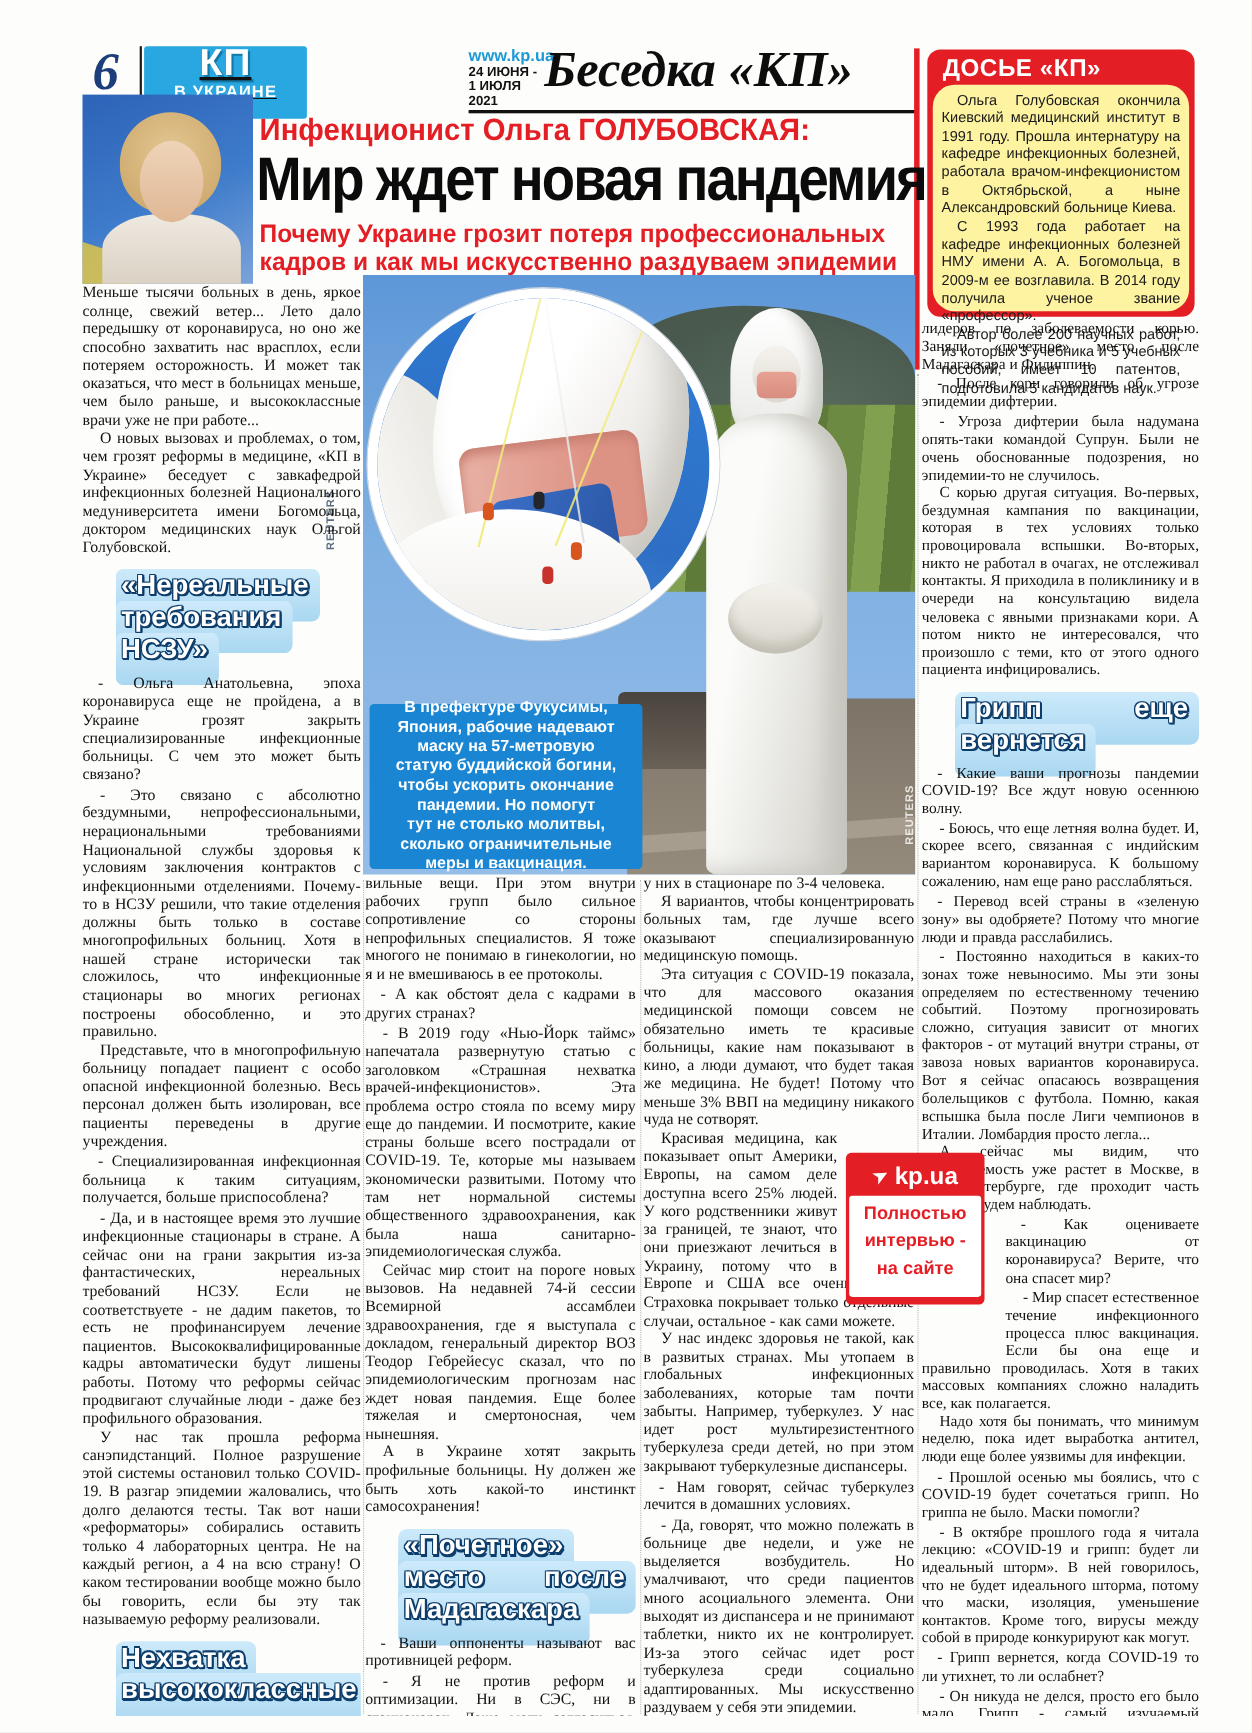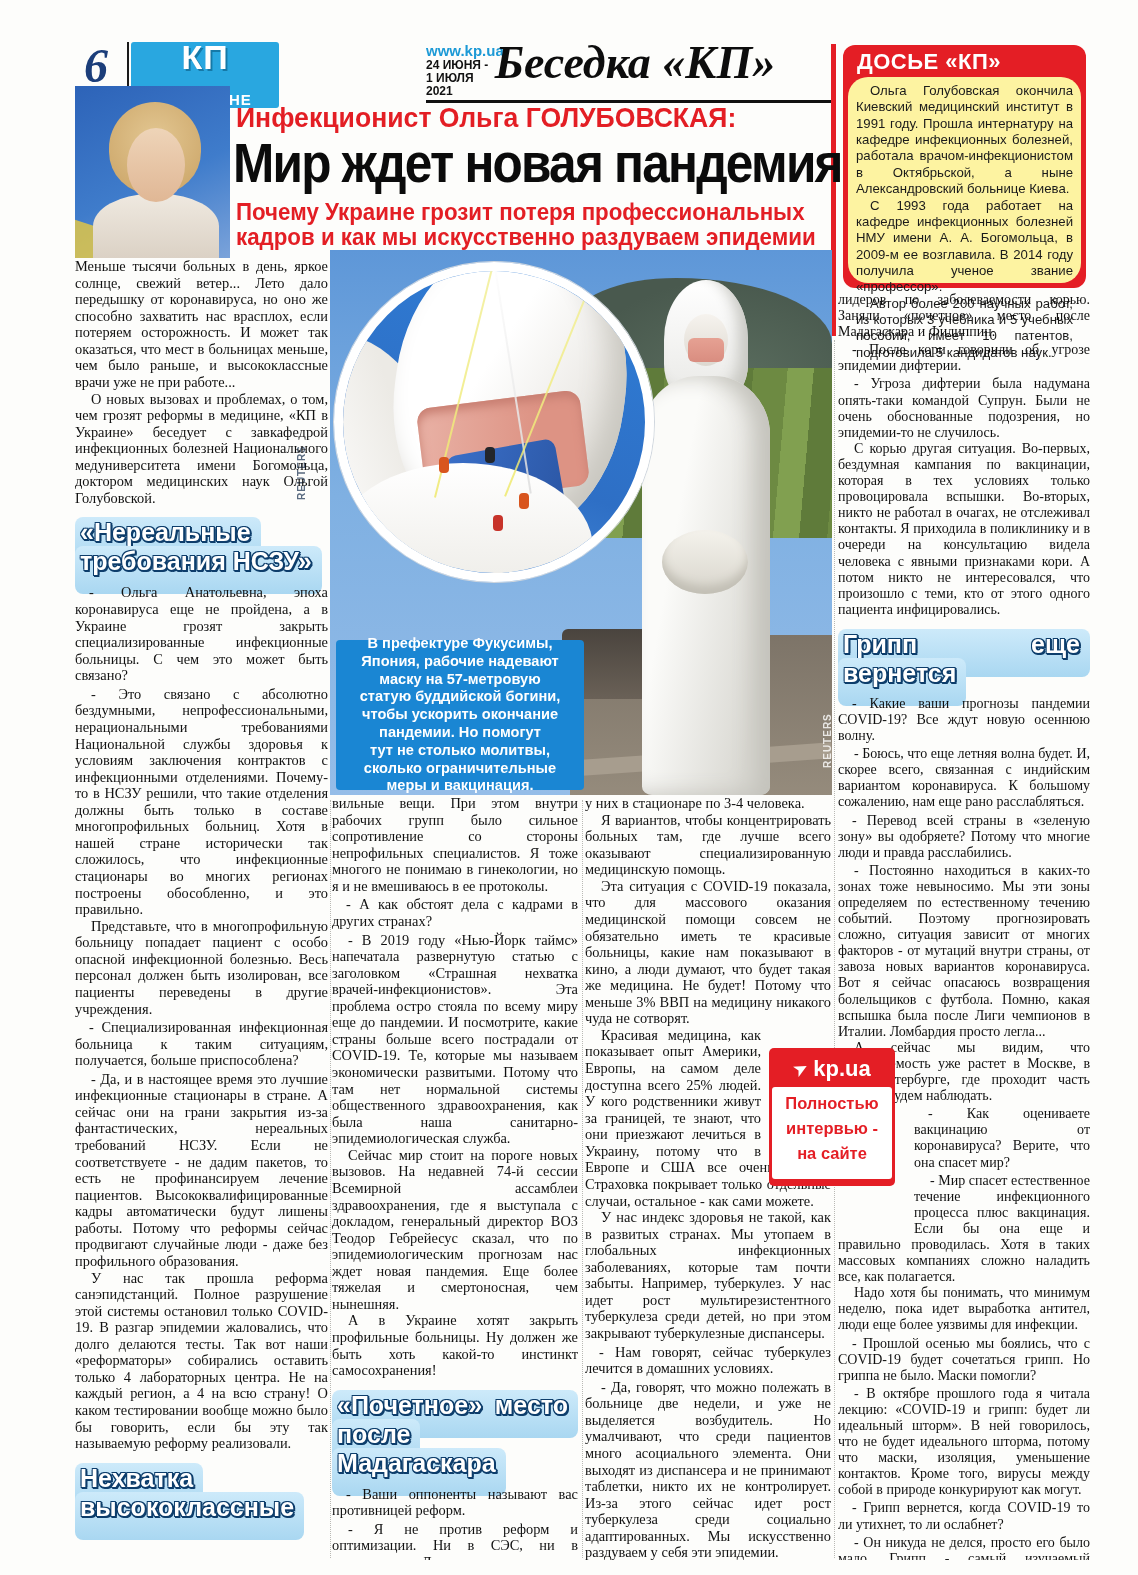--- a/index.html
+++ b/index.html
@@ -2,21 +2,21 @@
 <html lang="ru"><head>
 <meta charset="utf-8">
 <style>
   html,body{margin:0;padding:0;background:#e8e8e4;}
   #page{position:relative;width:1138px;height:1575px;background:#fdfdfb;margin:0 auto;overflow:hidden;
         font-family:"Liberation Serif","DejaVu Serif",serif;color:#111;}
   
   .pagenum{position:absolute;left:84px;top:38px;font:italic 700 48px "Liberation Serif",serif;color:#1c3e7a;}
   .num-divider{position:absolute;left:127px;top:42px;width:2px;height:64px;background:#1a1a1a;}
   .logo{position:absolute;left:131px;top:42px;width:148px;height:66px;background:#29a7e0;border-radius:3px;
-        display:flex;flex-direction:column;align-items:center;justify-content:space-between;}
+        display:flex;flex-direction:column;align-items:center;justify-content:flex-start;text-decoration:underline;}
   .logo .kp{font:800 34px "Liberation Sans",sans-serif;color:#fff;line-height:.9;letter-spacing:1px;text-shadow:2px 2px 0 #1579a8;}
   .logo .ukr{font:800 15px "Liberation Sans",sans-serif;color:#fff;letter-spacing:1px;margin-top:2px;}
   .site-url{position:absolute;left:426px;top:42px;font:700 15px "Liberation Sans",sans-serif;color:#1d9ad6;}
   .issue-date{position:absolute;left:426px;top:59px;font:700 12px "Liberation Sans",sans-serif;color:#111;line-height:1.1;white-space:pre-line;}
   .section-title{position:absolute;left:440px;top:36px;width:390px;text-align:center;
         font:italic 700 46px "Liberation Serif",serif;color:#0d0d0d;}
   .head-rule{position:absolute;left:426px;top:100px;width:406px;height:3px;background:#111;}
   .red-divider{position:absolute;left:831px;top:44px;width:5px;height:292px;background:#e41e25;}
   
   .portrait{position:absolute;left:75px;top:86px;width:155px;height:172px;overflow:hidden;
@@ -85,21 +85,21 @@
   .credit.c2{left:822px;top:768px;color:#ffffffcc;}
   
   .col{position:absolute;overflow:hidden;font-size:14.4px;line-height:1.15;text-align:justify;}
   .col p.body{margin:0;text-indent:16px;}
   .col p.ni{text-indent:0;}
   .col p.q{font-family:"Liberation Serif",serif;font-weight:400;text-indent:14px;margin:2px 0;}
   .sec-h{margin:12px 0 8px;line-height:1.28;}
   .sec-h span{display:inline;font:800 25px "Liberation Sans",sans-serif;color:#fff;
         background:linear-gradient(180deg,#cdeafa,#a9d7f1);padding:1px 10px 19px 5px;border-radius:8px;
         -webkit-box-decoration-break:clone;box-decoration-break:clone;
-        text-shadow:2px 2px 0 #0d3d6b,-1px -1px 0 #0d3d6b,1px -1px 0 #0d3d6b,-1px 1px 0 #0d3d6b,2px 0 0 #0d3d6b,0 2px 0 #0d3d6b;}
+        text-shadow:2px 2px 0 #0d3d6b,-1px -1px 0 #0d3d6b,1px -1px 0 #0d3d6b,-1px 1px 0 #0d3d6b,2px 0 0 #0d3d6b,0 2px 0 #0d3d6b;margin-left:30px;}
   #col1{left:75px;top:258px;width:253px;height:1302px;}
   #col2{left:332px;top:795px;width:246px;height:765px;}
   #col3{left:585px;top:795px;width:246px;height:765px;}
   #col4{left:838px;top:292px;width:252px;height:1268px;font-size:14.0px;}
   .colrule{position:absolute;width:0;border-left:1px dotted #b9b9b4;}
   .cr1{left:330px;top:800px;height:758px;}
   .cr2{left:582px;top:800px;height:758px;}
   .cr3{left:834px;top:340px;height:1218px;}
   .spacer-r{float:right;width:64px;height:126px;margin:2px 0 2px 6px;}
   .spacer-l{float:left;width:68px;height:128px;margin:2px 8px 2px 0;}

